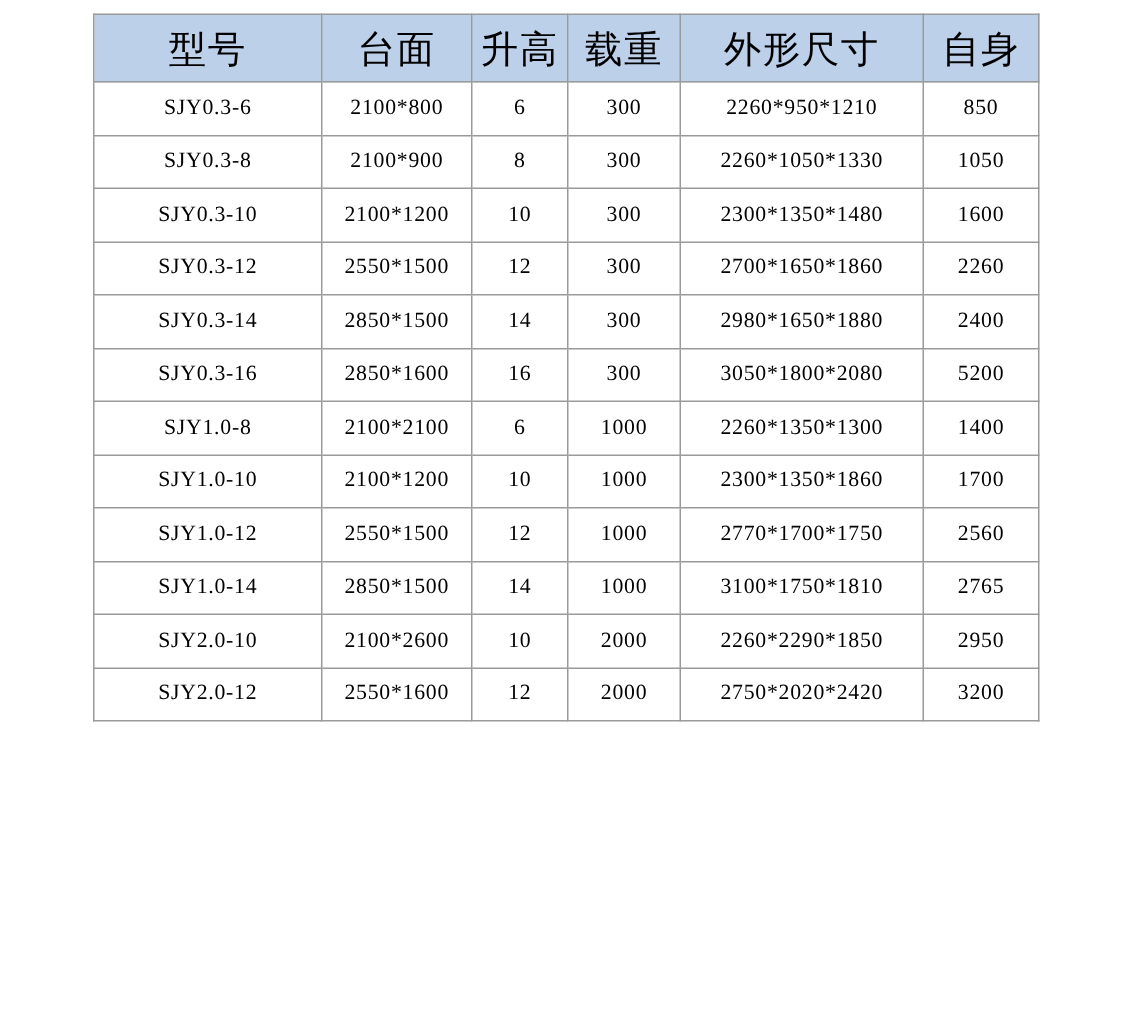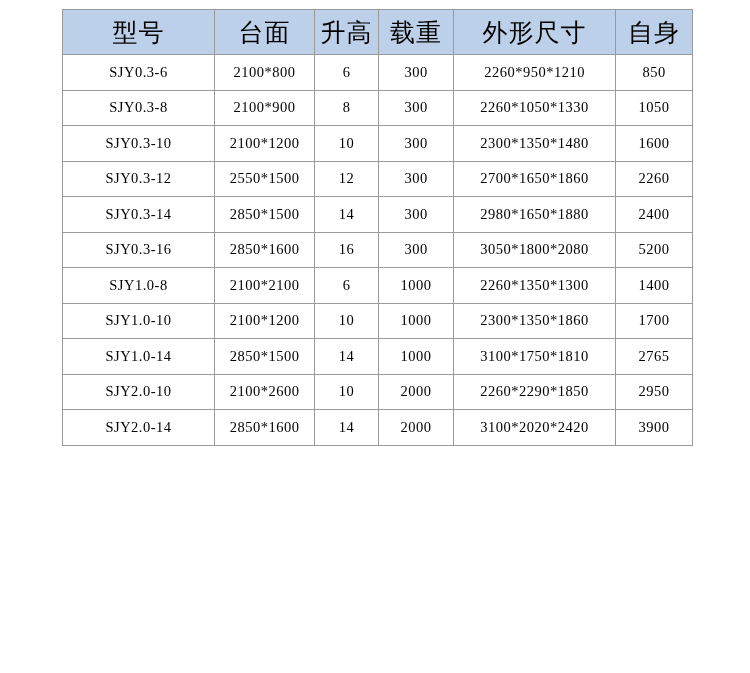--- a/index.html
+++ b/index.html
@@ -143,38 +143,46 @@
         </tr>
         <tr>
           <td class="model">SJY1.0-10</td>
           <td>2100*1200</td>
           <td>10</td>
           <td>1000</td>
           <td class="dims">2300*1350*1860</td>
           <td>1700</td>
         </tr>
         <tr>
+          <td class="model">SJY1.0-12</td>
+          <td>2550*1500</td>
+          <td>12</td>
+          <td>1000</td>
+          <td class="dims">2770*1700*1750</td>
+          <td>2560</td>
+        </tr>
+        <tr>
           <td class="model">SJY1.0-14</td>
           <td>2850*1500</td>
           <td>14</td>
           <td>1000</td>
           <td class="dims">3100*1750*1810</td>
           <td>2765</td>
         </tr>
         <tr>
           <td class="model">SJY2.0-10</td>
           <td>2100*2600</td>
           <td>10</td>
           <td>2000</td>
           <td class="dims">2260*2290*1850</td>
           <td>2950</td>
         </tr>
         <tr>
-          <td class="model">SJY2.0-14</td>
-          <td>2850*1600</td>
-          <td>14</td>
+          <td class="model">SJY2.0-12</td>
+          <td>2550*1600</td>
+          <td>12</td>
           <td>2000</td>
-          <td class="dims">3100*2020*2420</td>
-          <td>3900</td>
+          <td class="dims">2750*2020*2420</td>
+          <td>3200</td>
         </tr>
       </tbody>
   </table>
 </div>
 
 </body></html>

